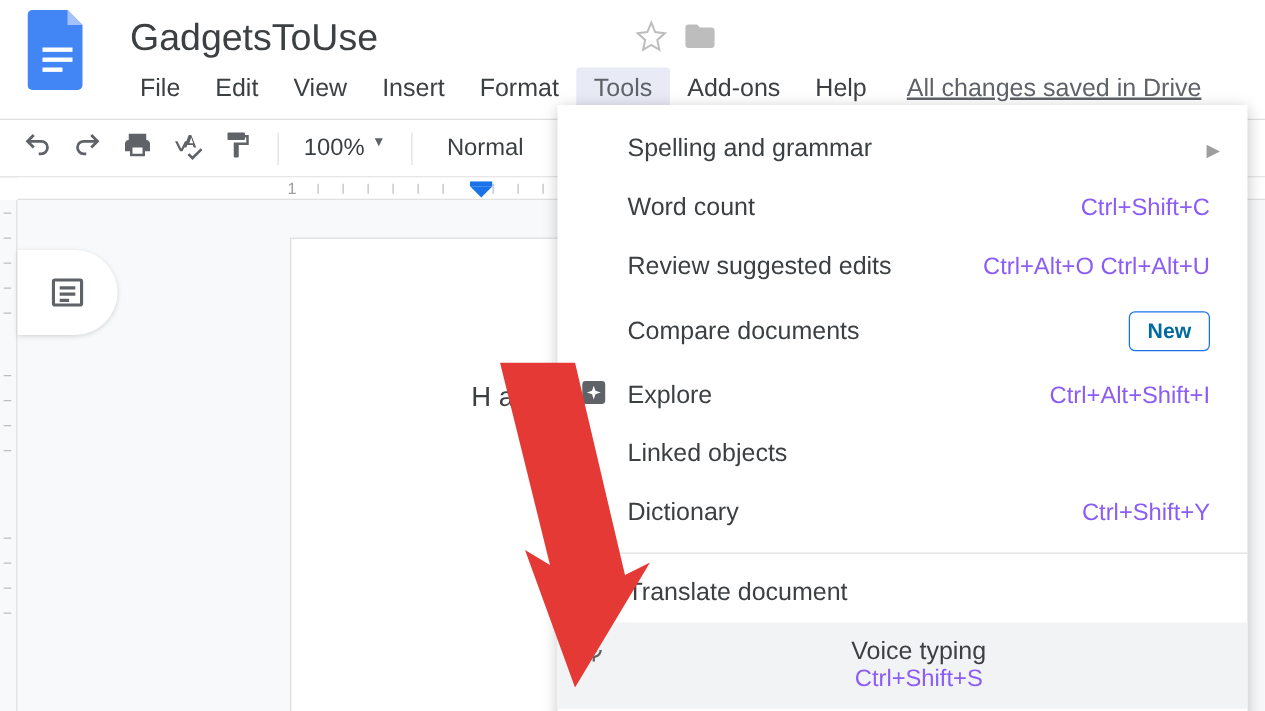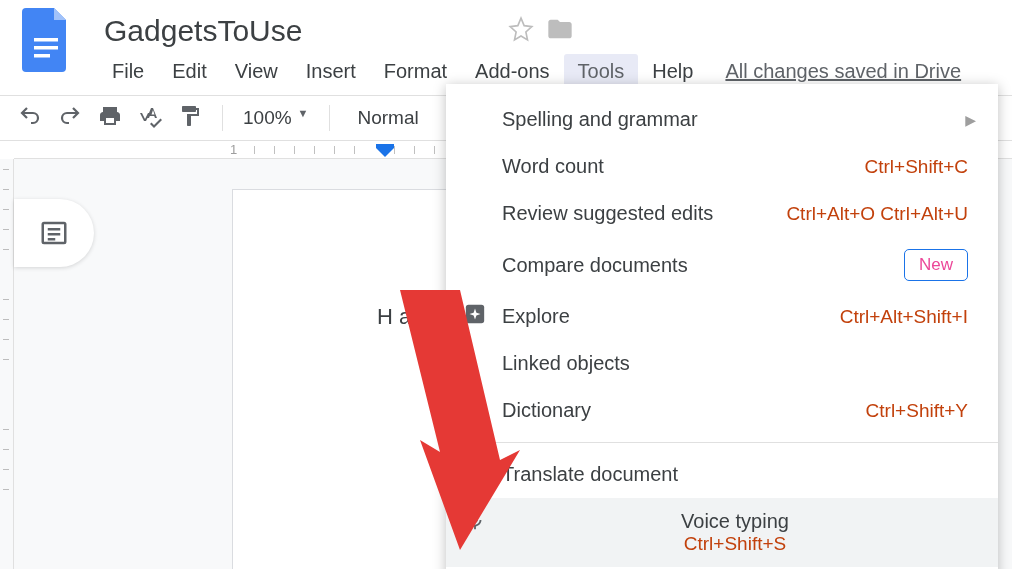--- a/index.html
+++ b/index.html
@@ -189,43 +189,43 @@
       color: #3c4043;
       cursor: pointer;
       position: relative;
     }
     .dd-item.hover {
       background: #f1f3f4;
       flex-direction: column;
     }
     .dd-label { flex: 1; }
     .dd-shortcut {
-      color: #c2410c;
+      color: #8b5cf6;
       font-size: 19px;
     }
     .dd-arrow {
       position: absolute;
       right: 22px;
       color: #9e9e9e;
       font-size: 14px;
     }
     .dd-icon {
       position: absolute;
       left: 18px;
     }
     .dd-sep {
       height: 1px;
       background: #e0e0e0;
       margin: 8px 0;
     }
     .new-badge {
       border: 1.5px solid #1a73e8;
-      color: #ec4899;
+      color: #0369a1;
       font-size: 17px;
-      font-weight: 400;
+      font-weight: 700;
       padding: 5px 14px;
       border-radius: 5px;
     }
     .red-arrow {
       position: absolute;
       left: 340px;
       top: 290px;
       z-index: 20;
       pointer-events: none;
     }
@@ -256,22 +256,22 @@
             <path d="M10 4H4c-1.1 0-2 .9-2 2v12c0 1.1.9 2 2 2h16c1.1 0 2-.9 2-2V8c0-1.1-.9-2-2-2h-8l-2-2z"></path>
           </svg>
       </span>
     </div>
     <div class="menu-bar">
       <span class="menu-item">File</span>
       <span class="menu-item">Edit</span>
       <span class="menu-item">View</span>
       <span class="menu-item">Insert</span>
       <span class="menu-item">Format</span>
+      <span class="menu-item active">Tools</span>
       <span class="menu-item">Add-ons</span>
-      <span class="menu-item active">Tools</span>
       <span class="menu-item">Help</span>
       <span class="save-status">All changes saved in Drive</span>
     </div>
   </div>
 </div>
 
 <div class="toolbar">
   <span class="tb-icon">
     <svg width="24" height="24" viewBox="0 0 24 24" fill="none" stroke="#5f6368" stroke-width="2.2">
         <path d="M9 14l-5-5 5-5"></path>

